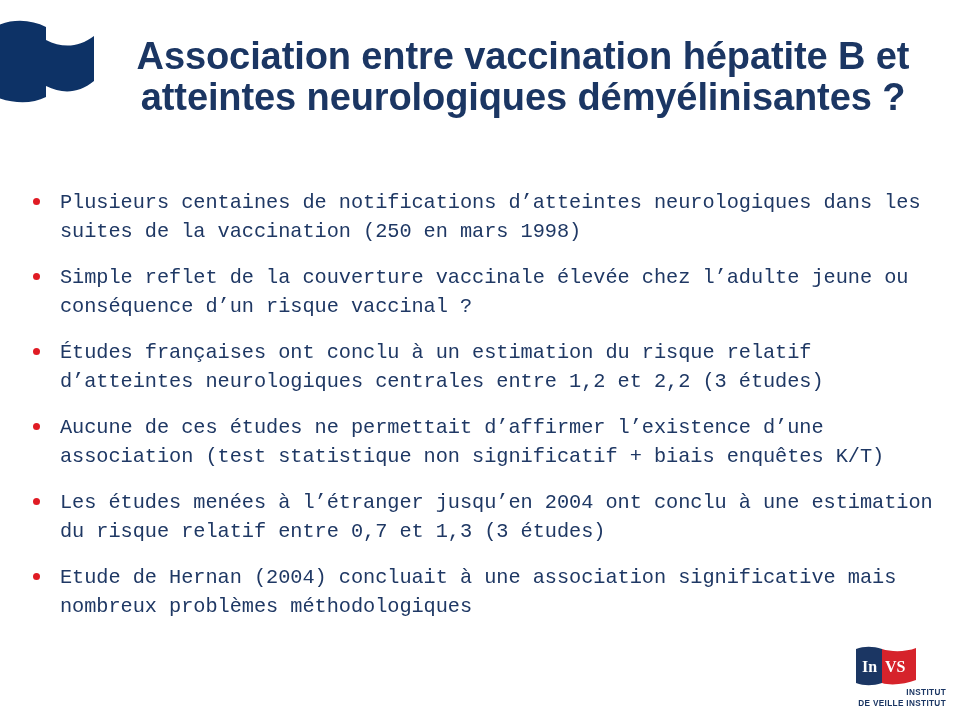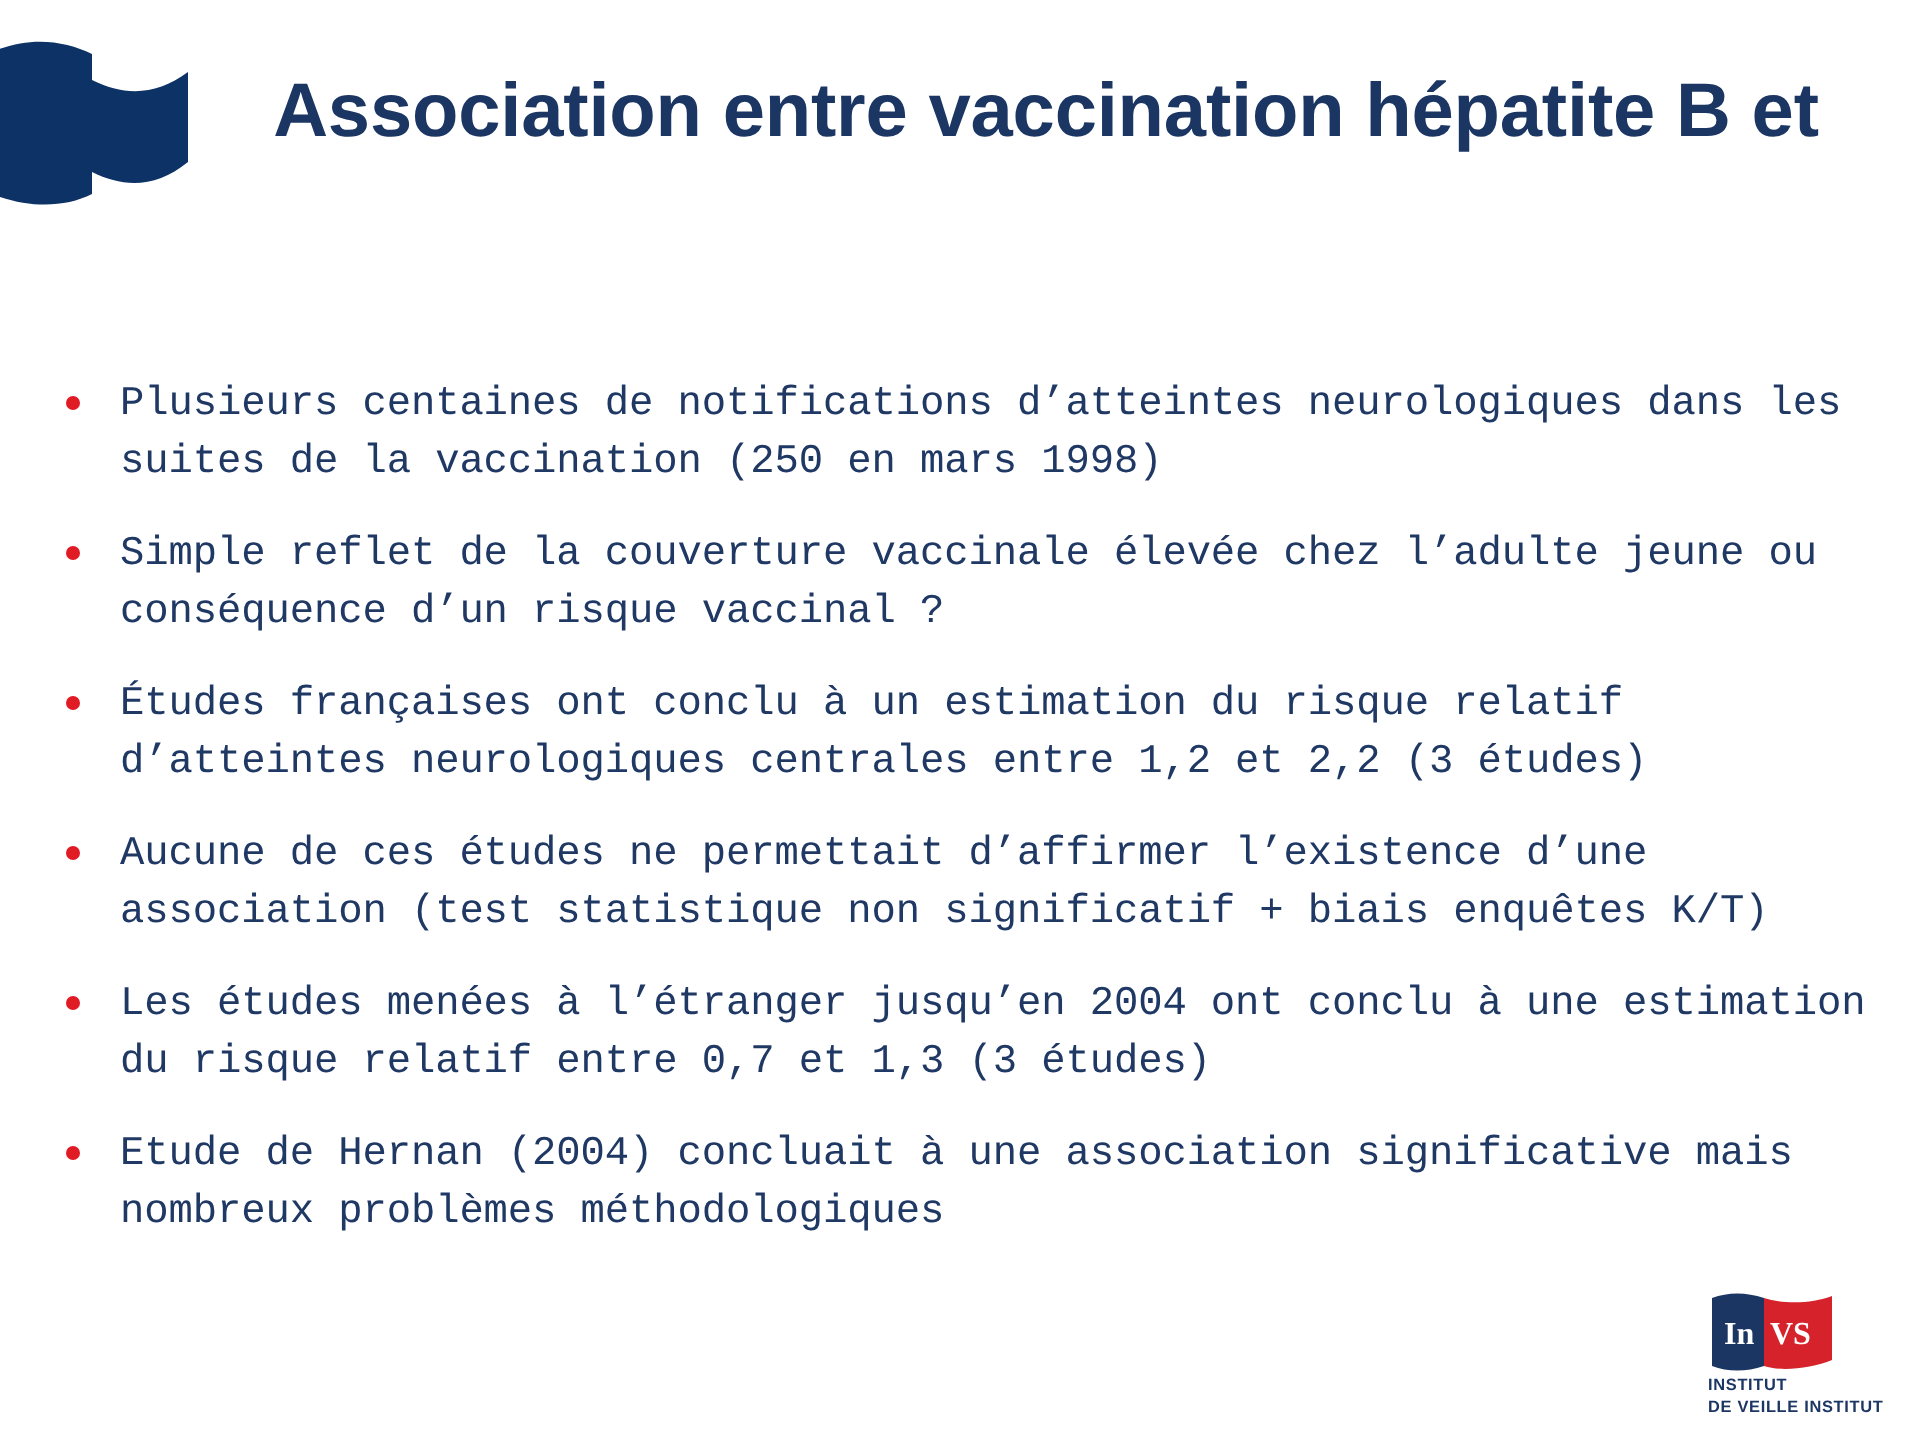--- a/index.html
+++ b/index.html
@@ -93,21 +93,21 @@
     margin: 0 auto 2px 14px;
   }
   .invs-mark svg { display: block; }
   .invs-caption {
     color: #1b3663;
     font-size: 8.2px;
     font-weight: bold;
     line-height: 10.5px;
     letter-spacing: 0.35px;
     margin-left: 14px;
-    text-align: left;
+    text-align: right;
   }
   .invs-caption span { display: block; }
 </style>
 </head>
 <body>
 
 <div class="corner-flag">
   <svg width="112" height="86" viewBox="0 0 112 86" xmlns="http://www.w3.org/2000/svg">
     <path d="M0 8
              C 18 0, 36 2, 50 9
@@ -116,20 +116,21 @@
              L 98 63
              C 82 76, 66 76, 50 68
              L 50 79
              C 36 86, 18 86, 0 79
              Z" fill="#0d3266"></path>
   </svg>
 </div>
 
 <div class="title-block">
   <span class="title-line">Association entre vaccination hépatite B et</span>
+  <span class="title-line">atteintes neurologiques démyélinisantes ?</span>
 </div>
 
 <ul class="bullets">
   <li class="bullet-item">
     <span class="bullet-dot"></span>
     <span class="bullet-text">Plusieurs centaines de notifications d’atteintes neurologiques dans les suites de la vaccination (250 en mars 1998)</span>
   </li>
   <li class="bullet-item">
     <span class="bullet-dot"></span>
     <span class="bullet-text">Simple reflet de la couverture vaccinale élevée chez l’adulte jeune ou conséquence d’un risque vaccinal ?</span>

